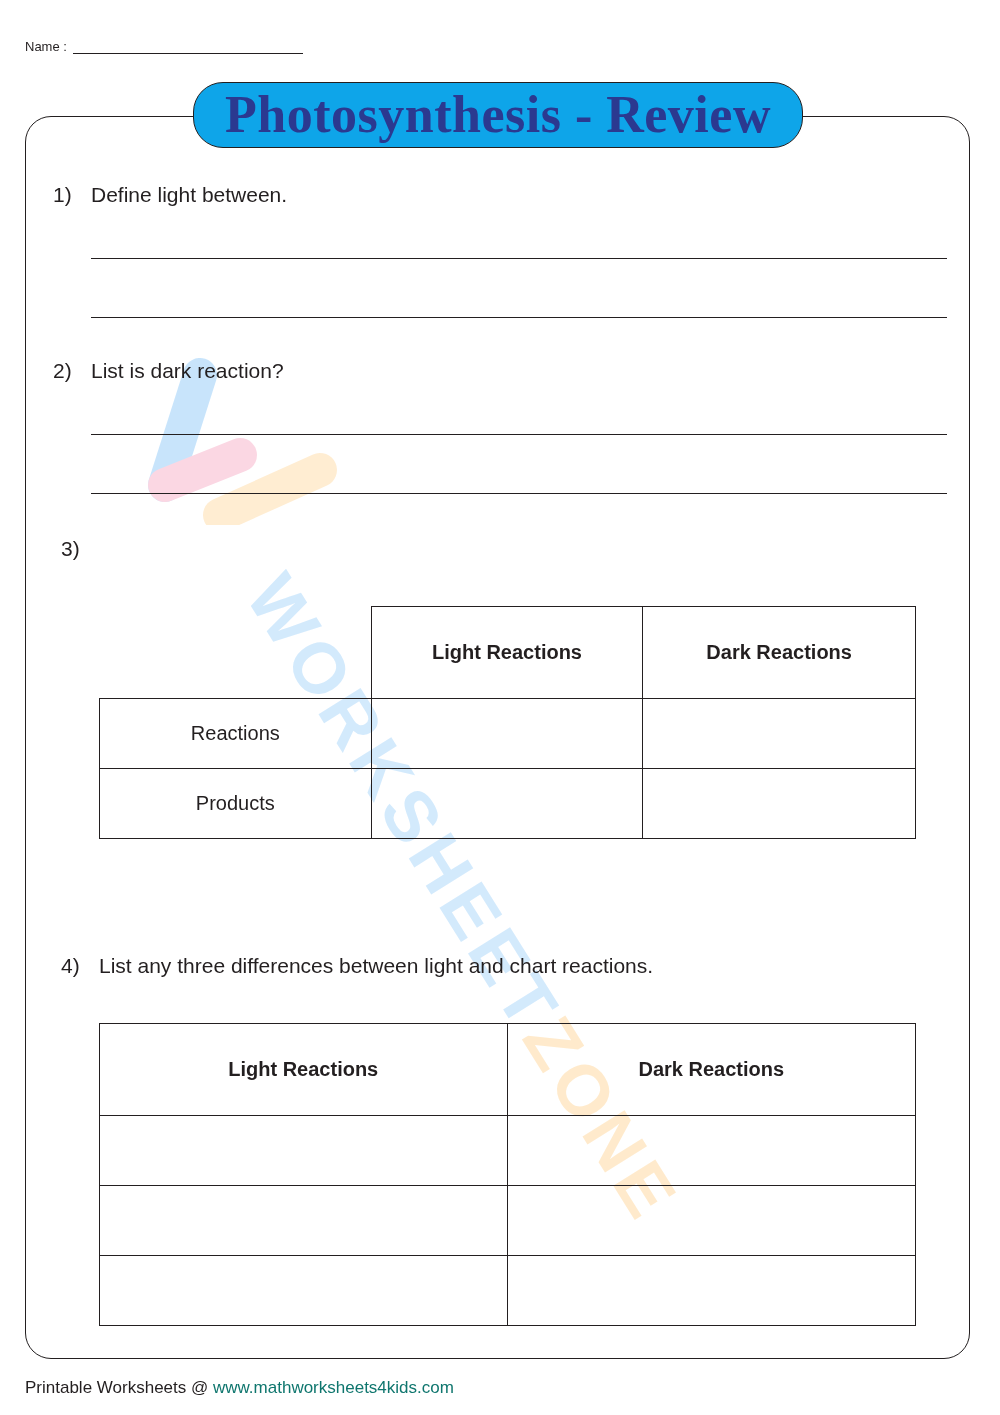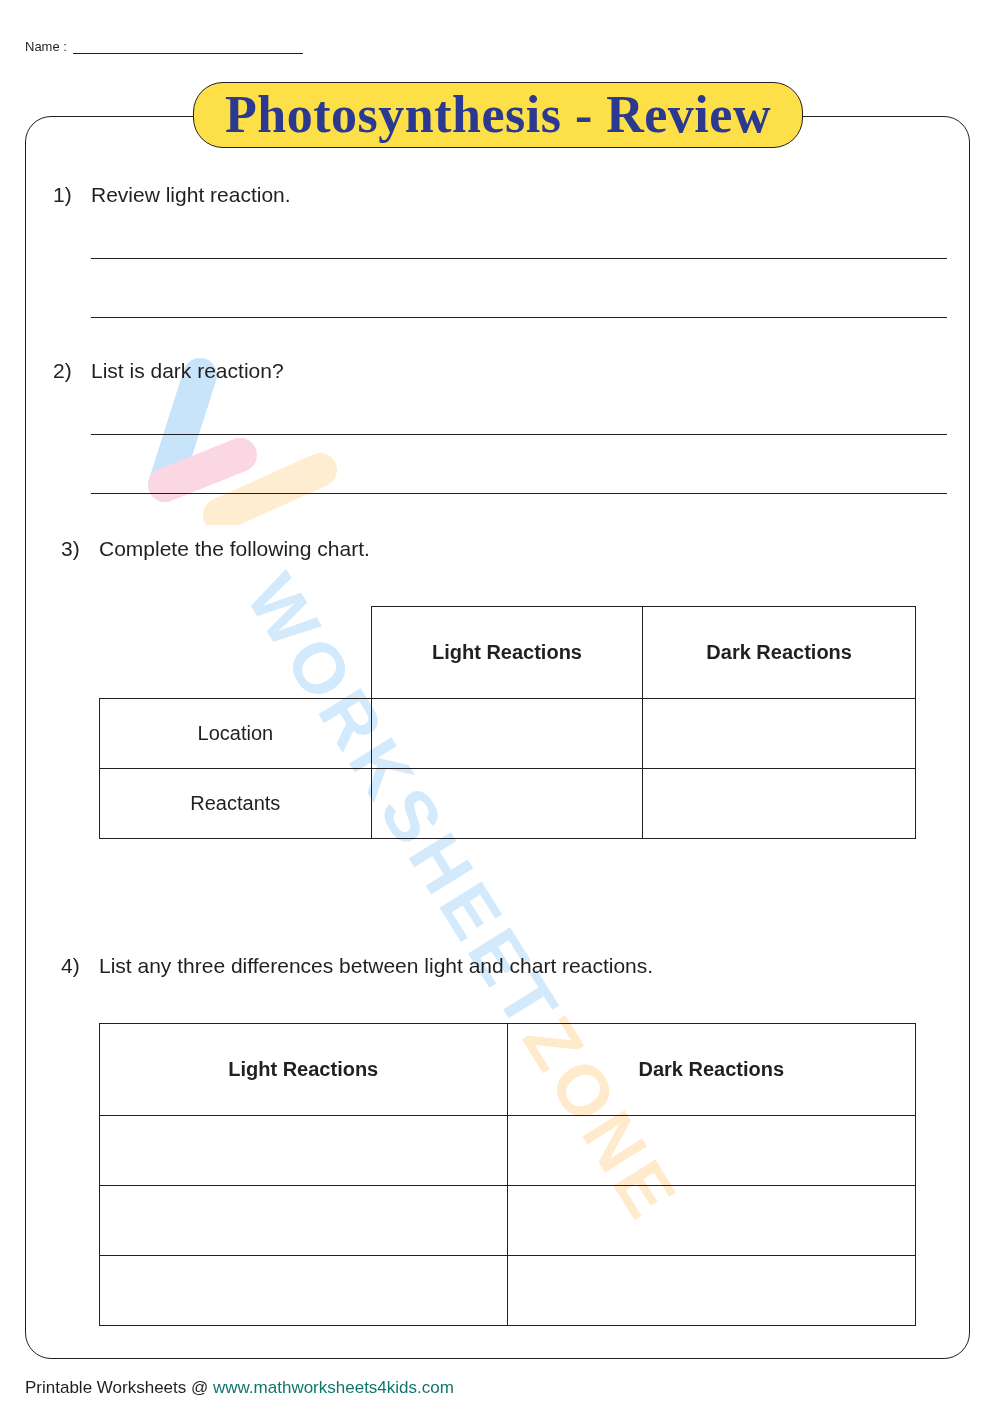--- a/index.html
+++ b/index.html
@@ -4,21 +4,21 @@
 <style>
   html, body { margin: 0; padding: 0; background: #ffffff; }
   body { width: 1000px; height: 1415px; position: relative; overflow: hidden;
          font-family: "Liberation Sans", "DejaVu Sans", sans-serif; color: #231f20; }
   .name-row { position: absolute; left: 25px; top: 33px; font-size: 13px; display: flex; align-items: flex-end; }
   .name-line { display: inline-block; width: 230px; border-bottom: 1.3px solid #231f20; margin-left: 6px; height: 20px; }
 
   .frame { position: absolute; left: 25px; top: 116px; width: 945px; height: 1243px;
            border: 1.6px solid #231f20; border-radius: 26px; box-sizing: border-box; }
   .title-box { position: absolute; left: 193px; top: 82px; width: 610px; height: 66px;
-               border: 1.6px solid #231f20; border-radius: 30px; background: #fde047; box-sizing: border-box;
+               border: 1.6px solid #231f20; border-radius: 30px; background: #0ea5e9; box-sizing: border-box;
                display: flex; align-items: center; justify-content: center; z-index: 3; }
   .title { font-family: "Liberation Serif", "DejaVu Serif", serif; font-weight: bold;
            font-size: 52px; color: #2b3990; letter-spacing: 0.5px; line-height: 1; }
 
   .q { position: absolute; font-size: 21px; display: flex; z-index: 2; }
   .q .num { display: inline-block; width: 38px; }
   .answer-line { position: absolute; left: 91px; width: 856px; border-top: 1.6px solid #231f20; z-index: 2; }
 
   table.grid { position: absolute; border-collapse: collapse; z-index: 2; }
   table.grid td { border: 1.6px solid #231f20; text-align: center; font-size: 20px; padding: 8px; }
@@ -53,56 +53,55 @@
     <line x1="20" y1="130" x2="95" y2="100" stroke="#f48fb1" stroke-width="34" stroke-linecap="round"></line>
     <line x1="75" y1="160" x2="175" y2="115" stroke="#ffcc80" stroke-width="34" stroke-linecap="round"></line>
   </svg>
   <div class="wm-text">
     <span class="wm-blue">WORKSHEET</span><span class="wm-orange">ZONE</span>
   </div>
 </div>
 
 <div class="q" style="left:53px;top:183px;">
   <span class="num">1)</span>
-  <span>Review light reaction.</span>
+  <span>Define light between.</span>
 </div>
 <div class="answer-line" style="top:258px;"></div>
 <div class="answer-line" style="top:317px;"></div>
 
 <div class="q" style="left:53px;top:359px;">
   <span class="num">2)</span>
   <span>List is dark reaction?</span>
 </div>
 <div class="answer-line" style="top:434px;"></div>
 <div class="answer-line" style="top:493px;"></div>
 
 <div class="q" style="left:61px;top:537px;">
   <span class="num">3)</span>
-  <span>Complete the following chart.</span>
 </div>
 
 <table class="grid" style="left:99px;top:606px;width:817px;">
   <colgroup>
       <col style="width:272px">
       <col style="width:272px">
       <col style="width:273px">
     </colgroup>
   <tbody>
       <tr style="height:92px;">
     <td class="blank-corner"></td>
     <td class="head">Light Reactions</td>
     <td class="head">Dark Reactions</td>
   </tr>
   <tr style="height:70px;">
-    <td>Location</td>
+    <td>Reactions</td>
     <td></td>
     <td></td>
   </tr>
   <tr style="height:70px;">
-    <td>Reactants</td>
+    <td>Products</td>
     <td></td>
     <td></td>
   </tr>
 </tbody>
   </table>
 
 <div class="q" style="left:61px;top:954px;">
   <span class="num">4)</span>
   <span>List any three differences between light and chart reactions.</span>
 </div>

